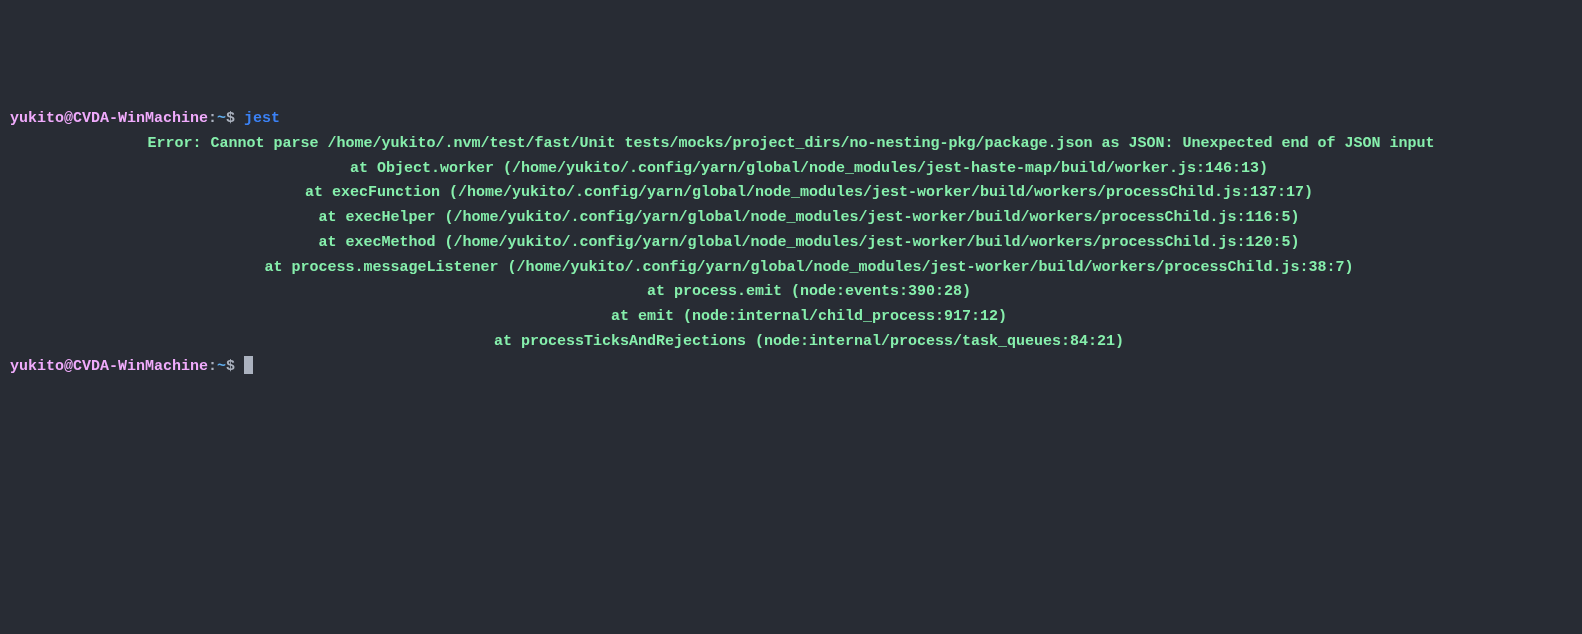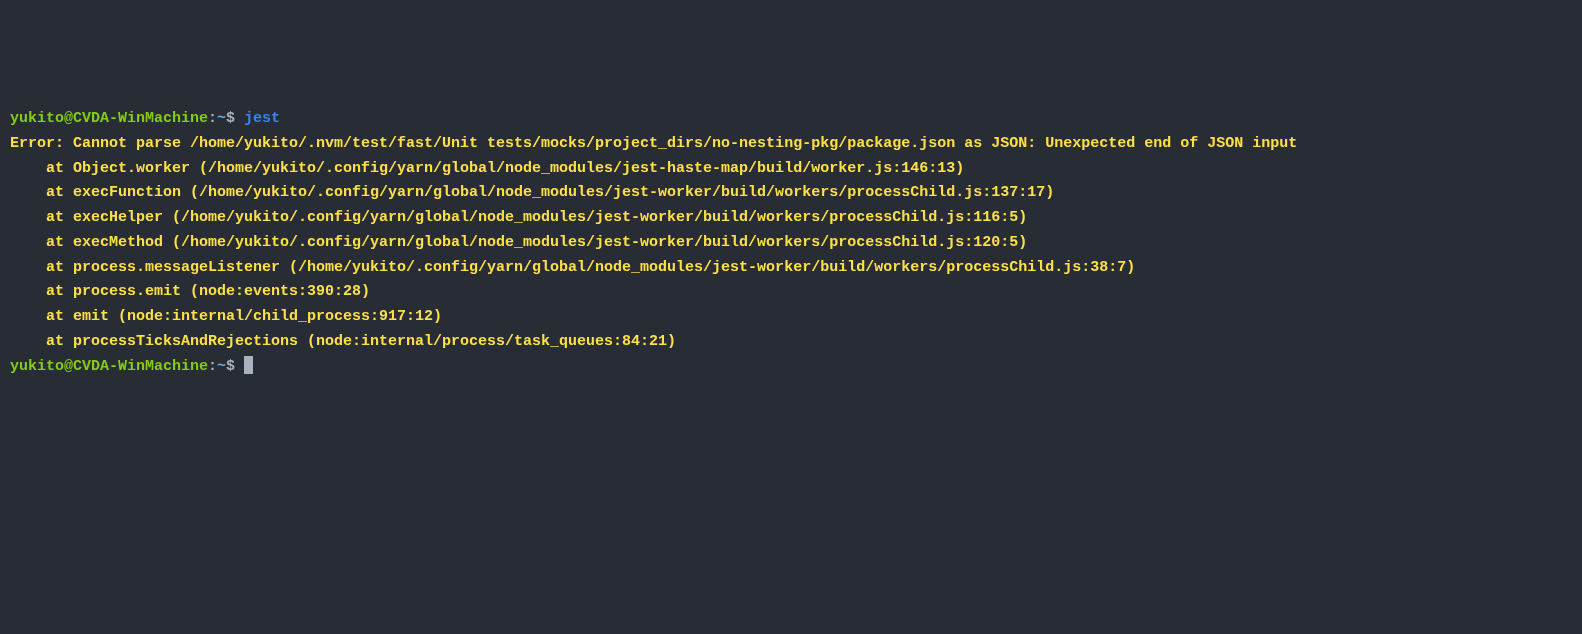--- a/index.html
+++ b/index.html
@@ -14,37 +14,38 @@
       font-weight: bold;
       line-height: 1.65;
       padding: 8px 10px;
       width: 1582px;
       height: 634px;
       overflow: hidden;
       color: #abb2bf;
       white-space: pre;
     }
     .prompt-user {
-      color: #84cc16;
+      color: #f0abfc;
       margin-top: 40px;
     }
     .prompt-path {
       color: #61afef;
     }
     .prompt-sep {
       color: #abb2bf;
     }
     .prompt-dollar {
       color: #abb2bf;
     }
     .command {
       color: #3b82f6;
     }
     .error-line {
-      color: #fde047;
+      color: #86efac;
+      text-align: center;
     }
     .cursor {
       display: inline-block;
       width: 9px;
       height: 18px;
       background-color: #abb2bf;
       vertical-align: text-bottom;
       margin-bottom: 1px;
     }
     .terminal-area {

